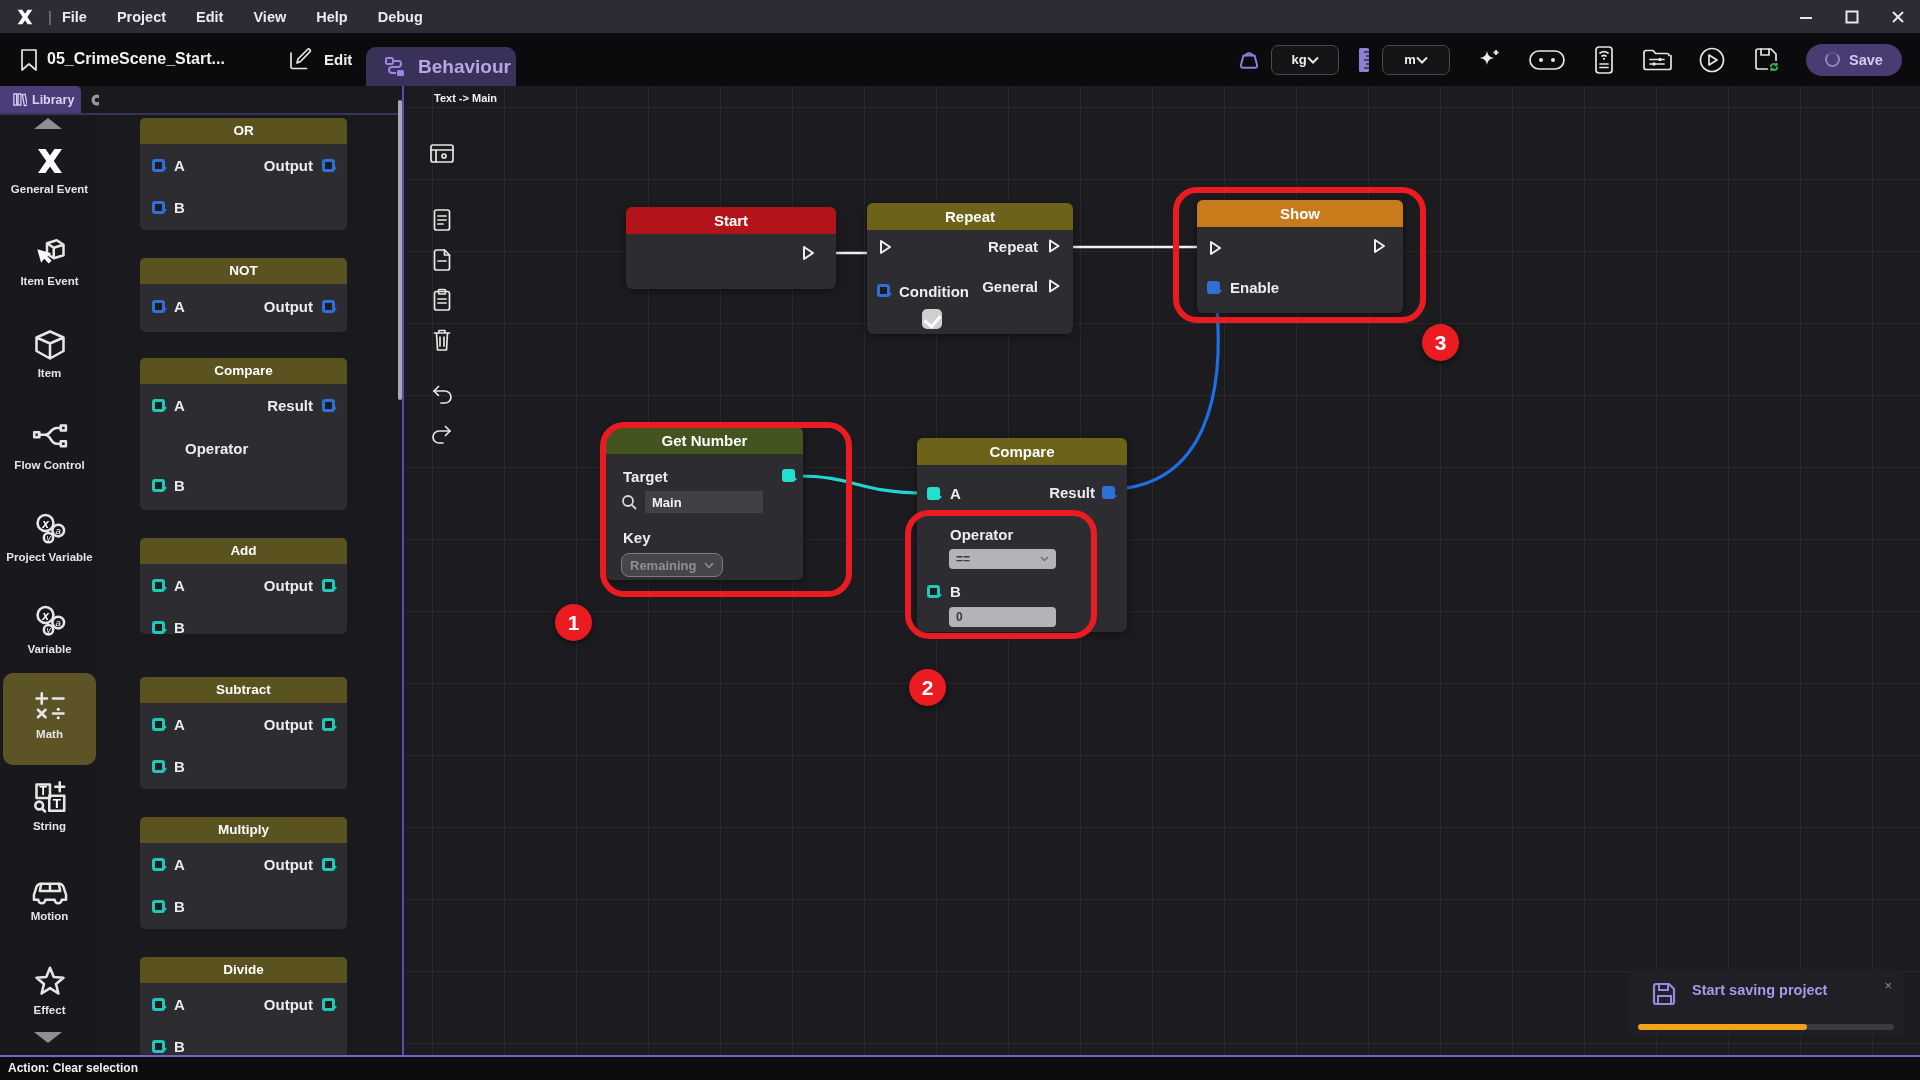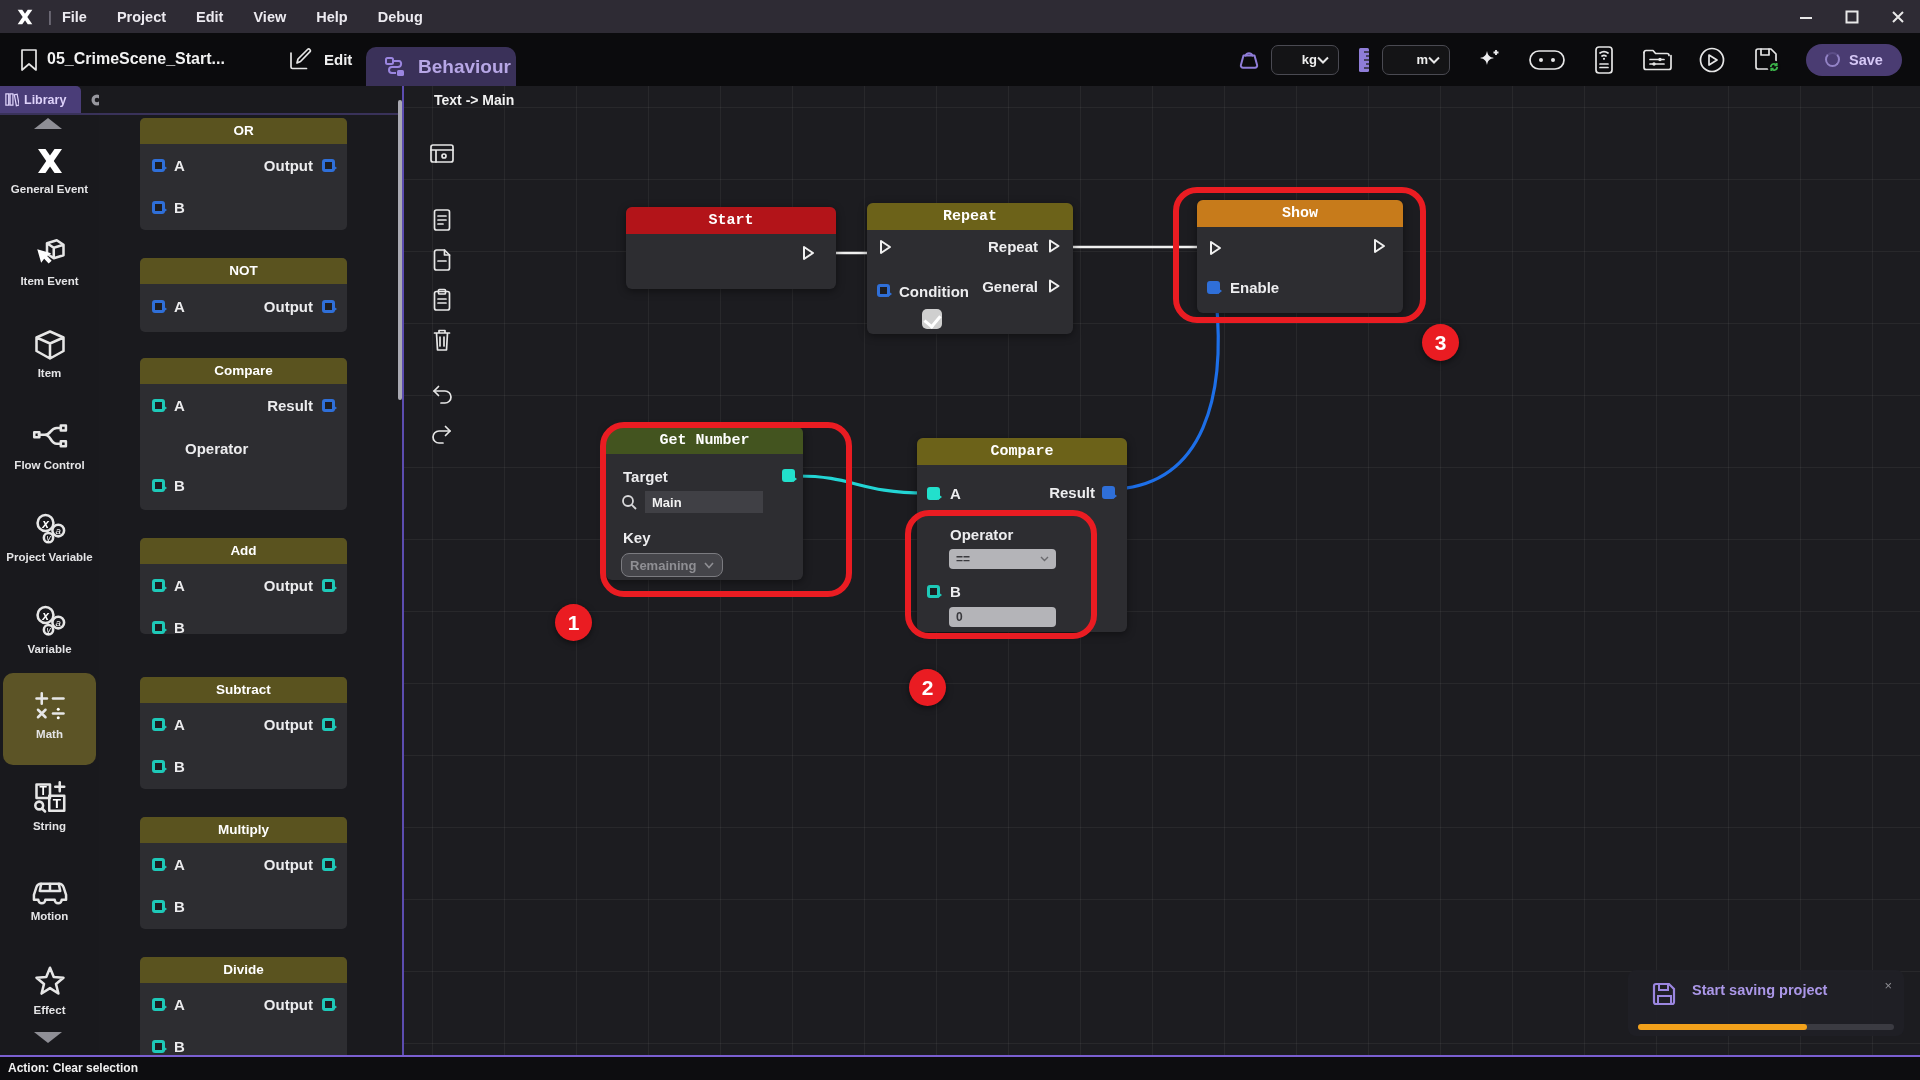--- a/index.html
+++ b/index.html
@@ -17,36 +17,36 @@
   .win-controls .wc { width:16px; height:16px; display:flex; align-items:center; justify-content:center; }
 
   
   .toolbar2 { position:absolute; left:0; top:33px; width:1920px; height:53px; background:#0b0b0d; }
   .proj-title { position:absolute; left:47px; top:17px; font-size:16px; font-weight:bold; color:#f2f2f2; }
   .bookmark { position:absolute; left:18px; top:15px; }
   .edit-btn { position:absolute; left:288px; top:14px; display:flex; align-items:center; gap:12px; font-size:15px; font-weight:bold; color:#f0f0f0; }
   .tab-behaviour { position:absolute; left:366px; top:14px; width:150px; height:39px; background:#3a3159; border-radius:10px 10px 0 0; display:flex; align-items:center; gap:10px; padding-left:18px; }
   .tab-behaviour .tb-label { color:#b7a7e6; font-size:19px; font-weight:bold; }
   .tb-right { position:absolute; right:0; top:0; height:53px; display:flex; align-items:center; }
-  .unit-select { width:68px; height:30px; border:1.5px solid #4a4a52; border-radius:7px; display:flex; align-items:center; justify-content:flex-end; padding:0 9px; background:#141416; }
+  .unit-select { width:68px; height:30px; border:1.5px solid #4a4a52; border-radius:7px; display:flex; align-items:center; justify-content:center; padding:0 9px; background:#141416; }
   .unit-select .uv { font-size:13px; font-weight:bold; color:#f0f0f0; }
   .icon-btn { display:flex; align-items:center; justify-content:center; }
   .save-btn { width:96px; height:32px; border-radius:16px; background:#4a3c72; display:flex; align-items:center; justify-content:center; gap:9px; margin-left:24px; margin-right:18px; }
   .save-btn .sv { color:#d6c8f6; font-size:14.5px; font-weight:bold; }
   .spinner { width:15px; height:15px; border-radius:50%; border:2.5px solid #9383c6; border-top-color:rgba(147,131,198,0.25); }
 
   
   .workspace { position:absolute; left:0; top:86px; width:1920px; height:969px; }
   .sidebar { position:absolute; left:0; top:0; width:99px; height:969px; background:#19191d; }
   .libpanel { position:absolute; left:99px; top:0; width:305px; height:969px; background:#1a1a1e; }
   .tabs-underline { position:absolute; left:0; top:27px; width:402px; height:2px; background:#39325a; z-index:3; }
   .panel-divider { position:absolute; left:402px; top:0; width:2px; height:969px; background:#5c4cb0; z-index:4; }
   .panel-scroll-thumb { position:absolute; left:398px; top:14px; width:4px; height:300px; background:#a9a9b2; border-radius:2px; z-index:5; }
 
-  .tab-library { position:absolute; left:0; top:0; width:81px; height:27px; background:#4a3d78; border-radius:0 5px 0 0; display:flex; align-items:center; gap:5px; padding-left:4px; }
+  .tab-library { position:absolute; left:0; top:0; width:81px; height:27px; background:#4a3d78; border-radius:0 5px 0 0; display:flex; align-items:center; gap:5px; padding-left:12px; }
   .tab-library span { font-size:12.5px; font-weight:bold; color:#ded2fa; }
   .tab-groups { position:absolute; left:90px; top:0; height:27px; display:flex; align-items:center; gap:6px; }
   .tab-groups span { font-size:12.5px; font-weight:bold; color:#97979e; }
 
   .scroll-chev { position:absolute; left:34px; width:0; height:0; border-left:14px solid transparent; border-right:14px solid transparent; }
   .chev-up { top:32px; border-bottom:11px solid #8f8f96; }
   .chev-down { top:946px; border-top:11px solid #8f8f96; }
 
   .side-item { position:absolute; left:0; width:99px; text-align:center; }
   .side-item .si-icon { display:flex; justify-content:center; }
@@ -64,26 +64,26 @@
   .port { position:relative; width:13px; height:13px; border-radius:3px; flex:none; }
   .port::after { content:""; position:absolute; right:-5px; top:3.5px; width:0; height:0; border-top:3px solid transparent; border-bottom:3px solid transparent; }
   .p-blue { border:3.5px solid #2f6fd8; background:#1d1d20; } .p-blue::after { border-left:4.5px solid #2f6fd8; }
   .p-teal { border:3.5px solid #1ec9b8; background:#1d1d20; } .p-teal::after { border-left:4.5px solid #1ec9b8; }
   .p-blue.filled { background:#2f6fd8; } .p-teal.filled { background:#22e0cc; border-color:#22e0cc; } .p-teal.filled::after{ border-left-color:#22e0cc; }
 
   
   .canvas { position:absolute; left:404px; top:0; width:1516px; height:969px; background-color:#1c1c20;
     background-image:linear-gradient(rgba(255,255,255,0.05) 1px, transparent 1px),linear-gradient(90deg, rgba(255,255,255,0.05) 1px, transparent 1px);
     background-size:72px 72px; background-position:28px 21px; overflow:hidden; }
-  .breadcrumb { position:absolute; left:30px; top:6px; font-size:14px; font-weight:bold; color:#f2f2f2; }
+  .breadcrumb { position:absolute; left:30px; top:6px; font-size:11px; font-weight:bold; color:#f2f2f2; }
   .cv-tools { position:absolute; left:24px; top:54px; display:flex; flex-direction:column; }
   .cv-tool { width:28px; height:28px; display:flex; align-items:center; justify-content:center; }
 
   .node { position:absolute; background:#2d2d31; border-radius:6px; box-shadow:0 2px 8px rgba(0,0,0,0.45); }
-  .nhead { height:27px; border-radius:6px 6px 0 0; text-align:center; font-size:15px; font-weight:bold; color:#fff; line-height:27px;font-family:Liberation Mono, monospace; }
+  .nhead { height:27px; border-radius:6px 6px 0 0; text-align:center; font-size:15px; font-weight:bold; color:#fff; line-height:27px; }
   .h-red{background:#b31419;} .h-olive{background:#6c6219;} .h-orange{background:#c77b1b;} .h-green{background:#43541f;}
   .npin { position:absolute; }
   .nlabel { position:absolute; font-size:15px; font-weight:bold; color:#ededef; white-space:nowrap; }
   .nrow-r { position:absolute; display:flex; align-items:center; gap:7px; font-size:15px; font-weight:bold; color:#ededef; }
 
   .search-field { position:absolute; display:flex; align-items:center; gap:7px; }
   .search-box { width:118px; height:22px; background:#404045; color:#f2f2f2; font-size:13px; font-weight:bold; display:flex; align-items:center; padding-left:7px; }
   .drop-disabled { position:absolute; width:102px; height:24px; border:1.5px solid #7b7b80; border-radius:8px; background:#45454a; color:#8f8f94; font-size:13px; font-weight:bold; display:flex; align-items:center; justify-content:space-between; padding:0 8px; }
   .drop-light { position:absolute; width:107px; height:20px; border-radius:4px; background:#b4b4b8; color:#3a3a3e; font-size:12px; font-weight:bold; display:flex; align-items:center; justify-content:space-between; padding:0 7px; }
   .field-light { position:absolute; width:107px; height:20px; border-radius:4px; background:#b4b4b8; color:#3a3a3e; font-size:12px; font-weight:bold; display:flex; align-items:center; padding:0 7px; }

